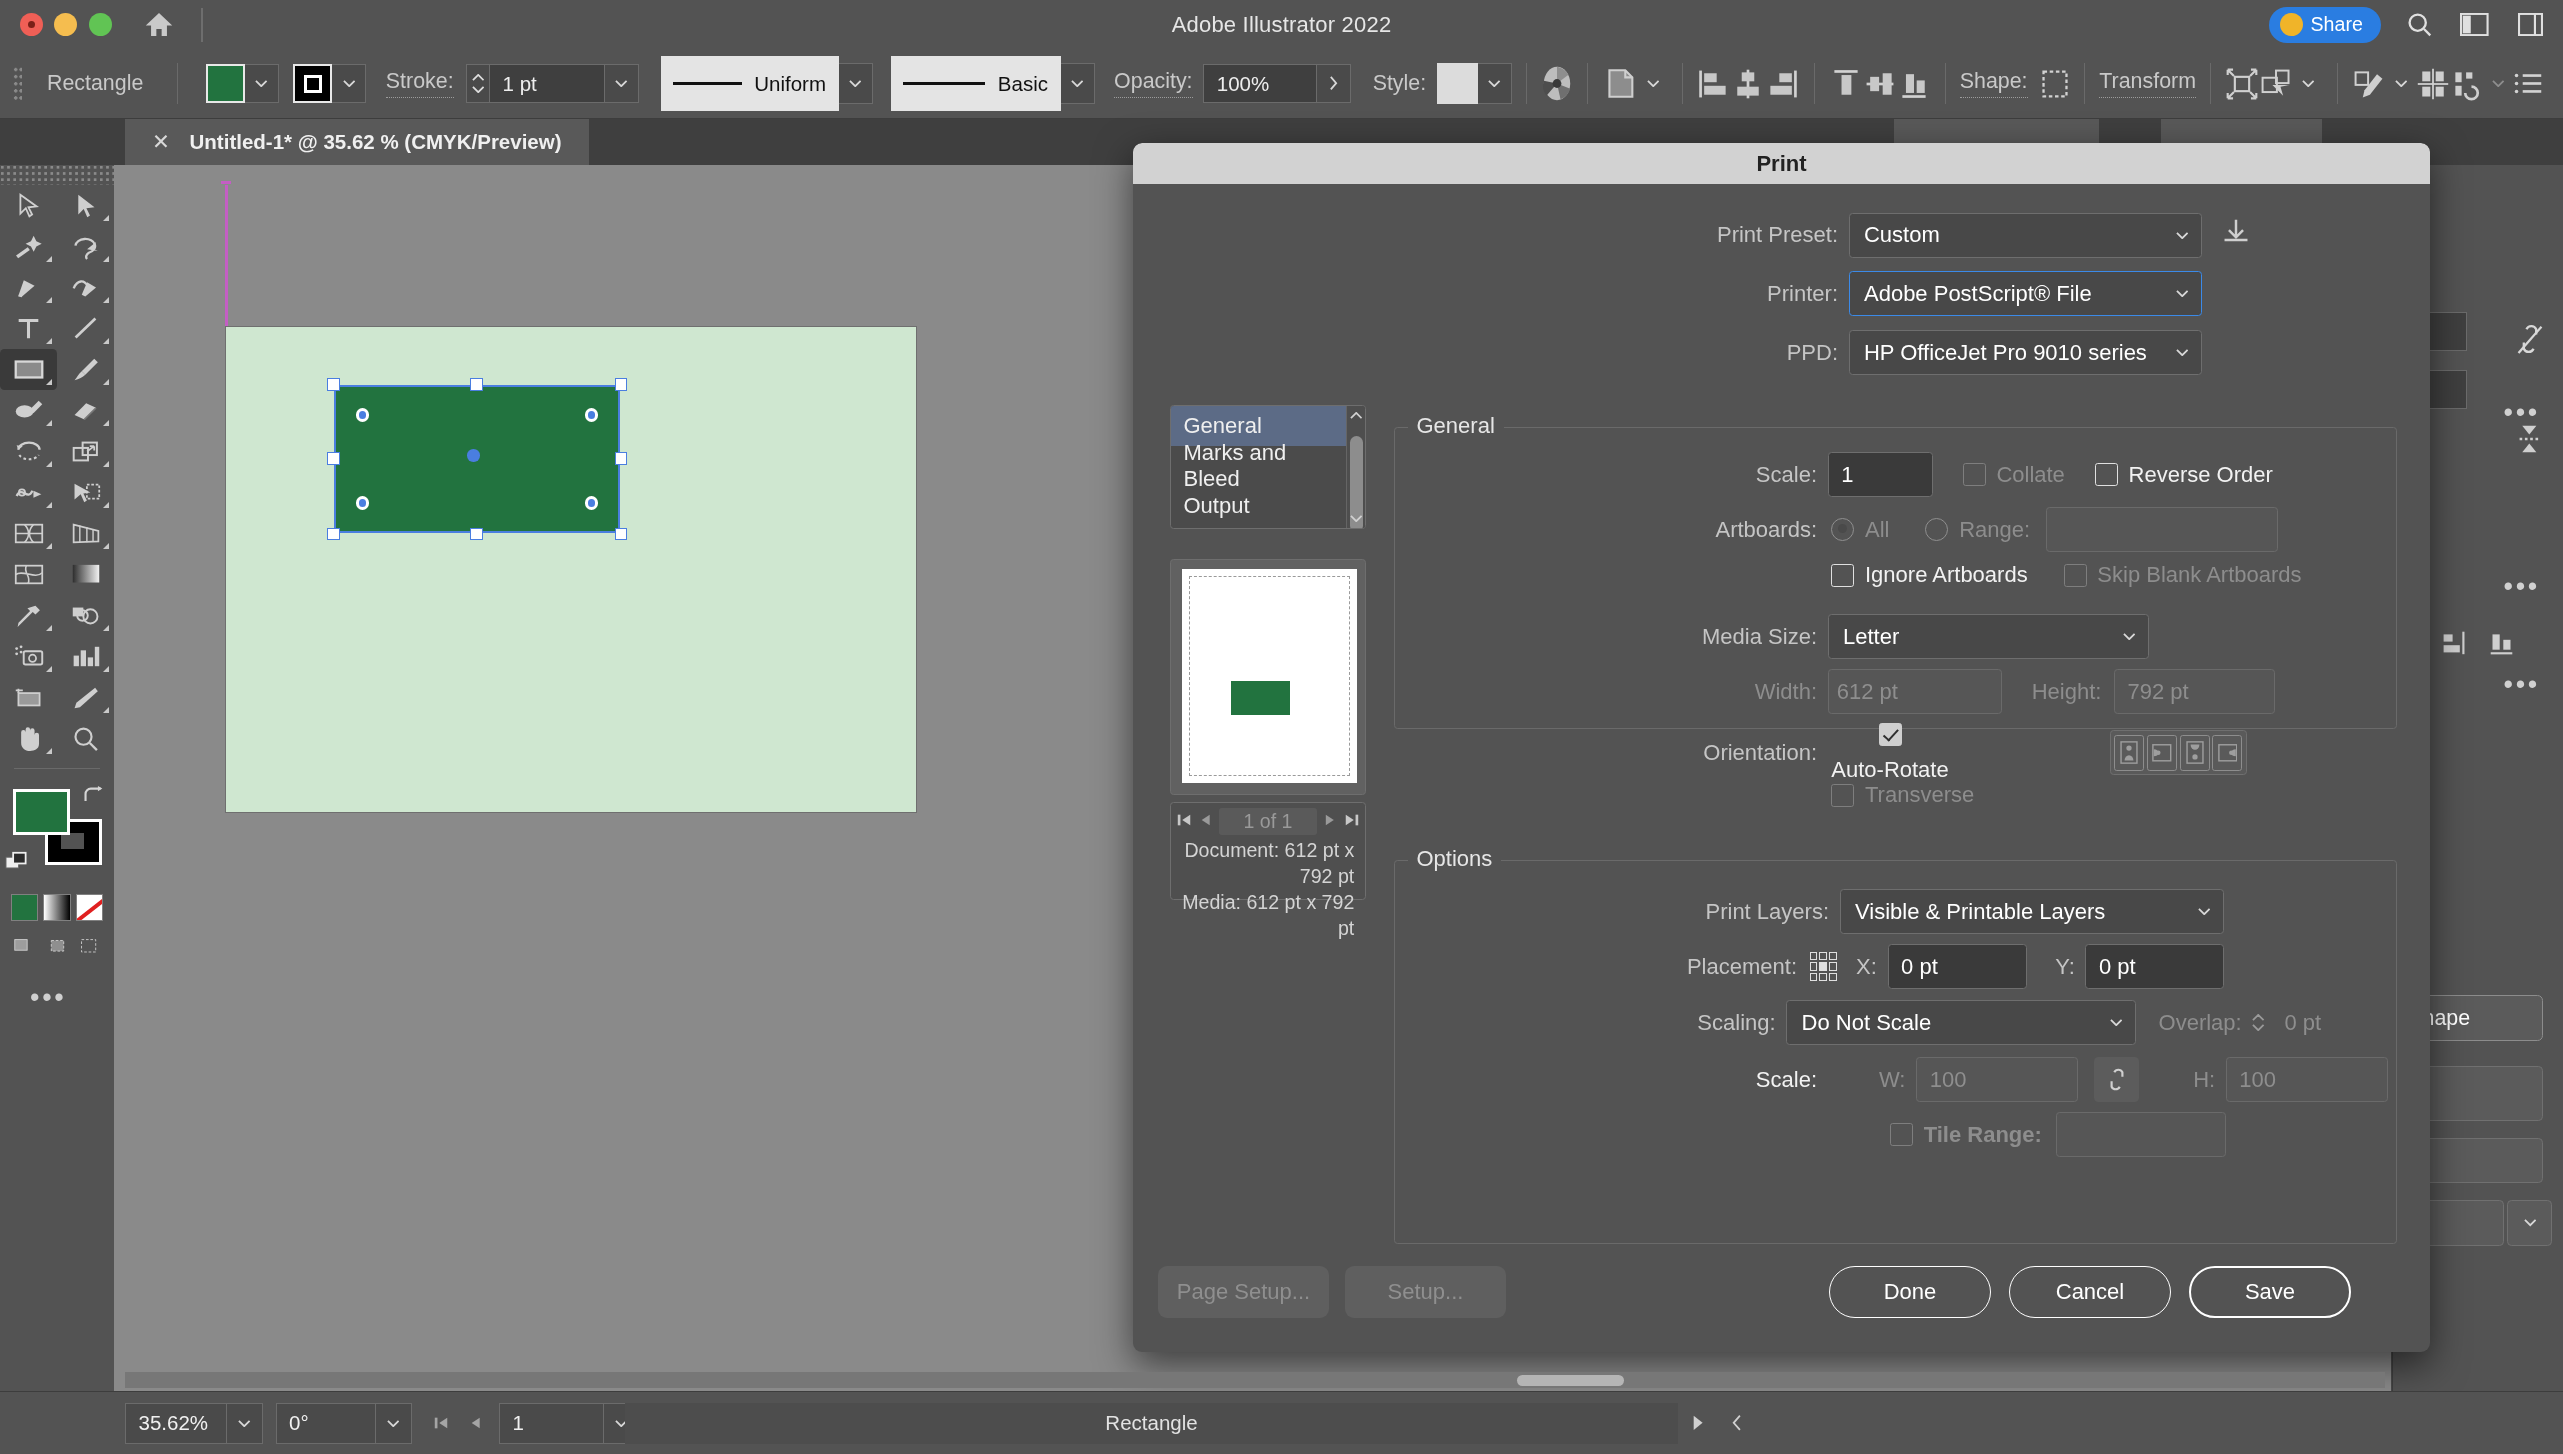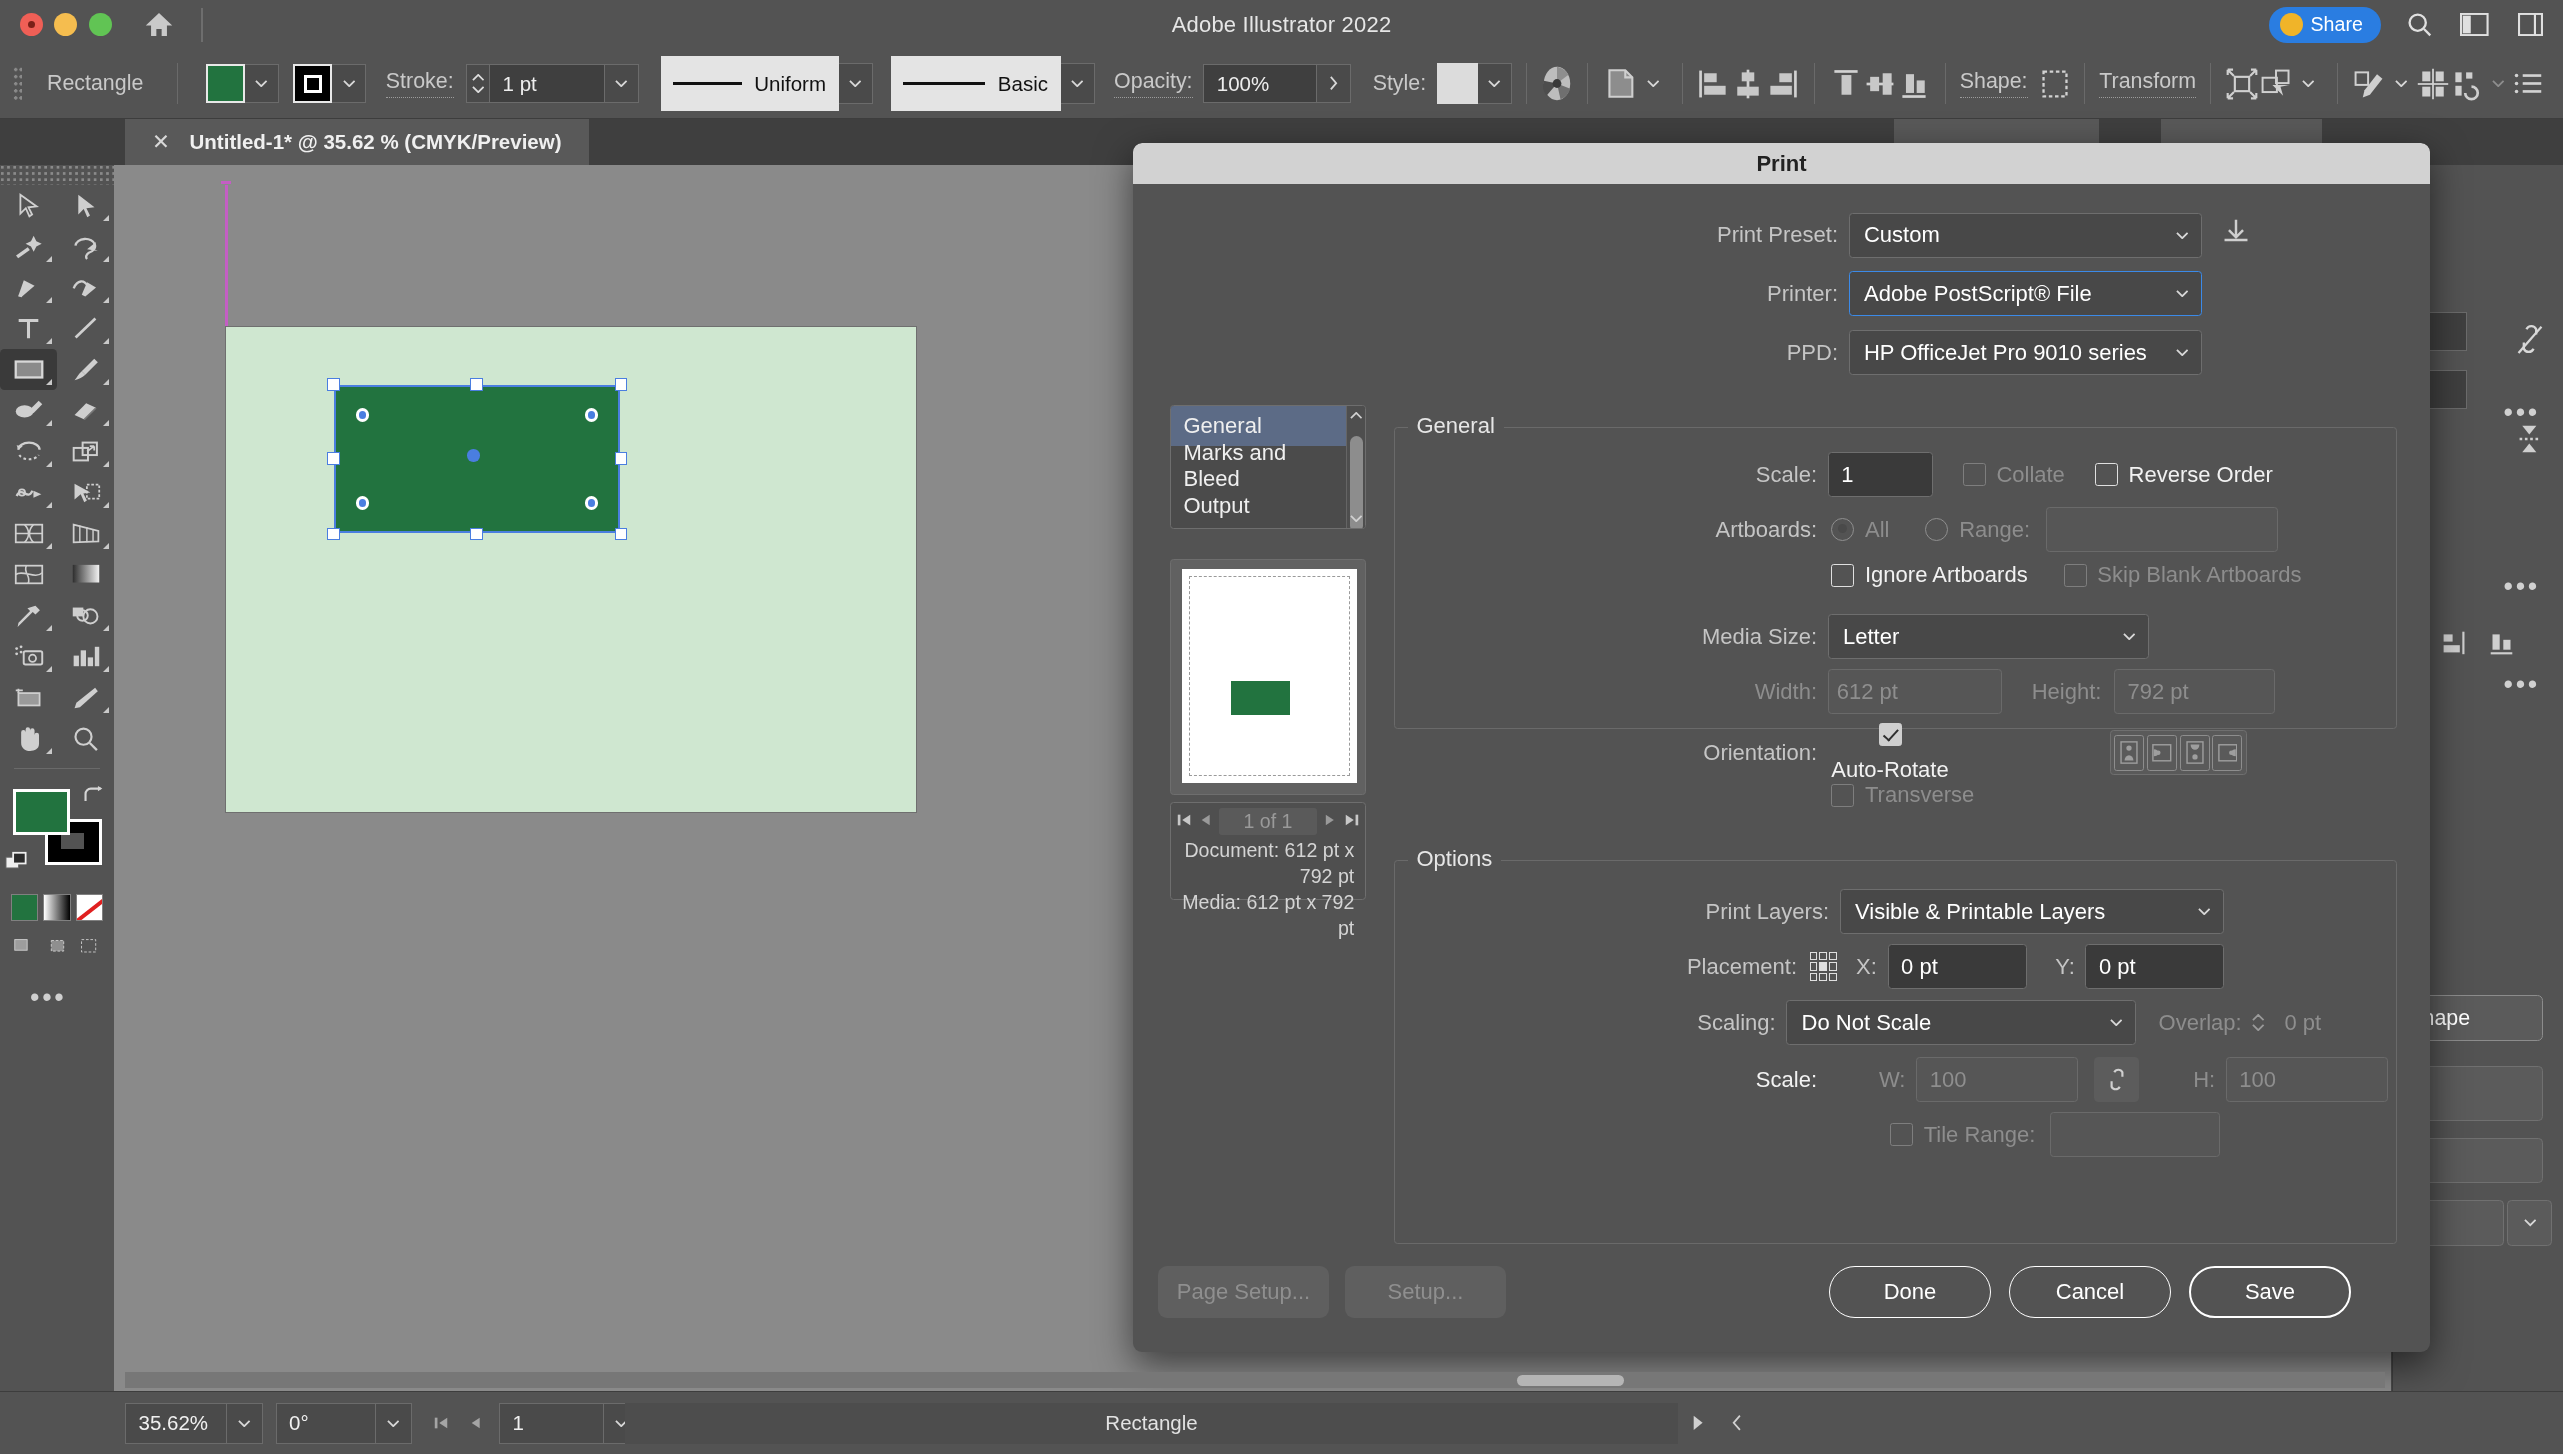--- a/index.html
+++ b/index.html
@@ -1072,21 +1072,21 @@
         <span class="ftext dis" style="width:162px;margin-left:10.7px;">100</span>
         <span style="margin-left:16px;width:45px;height:45px;background:#5c5c5c;border-radius:4.5px;display:flex;align-items:center;justify-content:center;">
           <svg width="18" height="27" viewBox="0 0 20 30">
               <path d="M7 7 a5 5 0 0 1 9 0 v5 M13 23 a5 5 0 0 1 -9 0 v-6" stroke="#cfcfcf" stroke-width="2.4" fill="none"></path>
             </svg>
         </span>
         <span class="flabel dim" style="margin-left:54px;">H:</span>
         <span class="ftext dis" style="width:162px;margin-left:10.7px;">100</span>
       </div>
 
-      <div class="frow" style="position:absolute;left:261px;top:928px;width:1003px;">
+      <div class="frow" style="position:absolute;left:261px;top:928px;width:1003px;font-weight:bold;">
         <span style="width:423px;"></span>
         <span style="display:flex;align-items:center;gap:10.7px;margin-left:73px;">
           <span class="chk dis"></span>
           <span class="chklabel dim">Tile Range:</span>
         </span>
         <span class="ftext dis" style="width:170px;margin-left:14.3px;"></span>
       </div>
 
       <div class="btn dis" style="position:absolute;left:25px;bottom:34px;width:171px;">Page Setup...</div>
       <div class="btn dis" style="position:absolute;left:212px;bottom:34px;width:161px;">Setup...</div>

